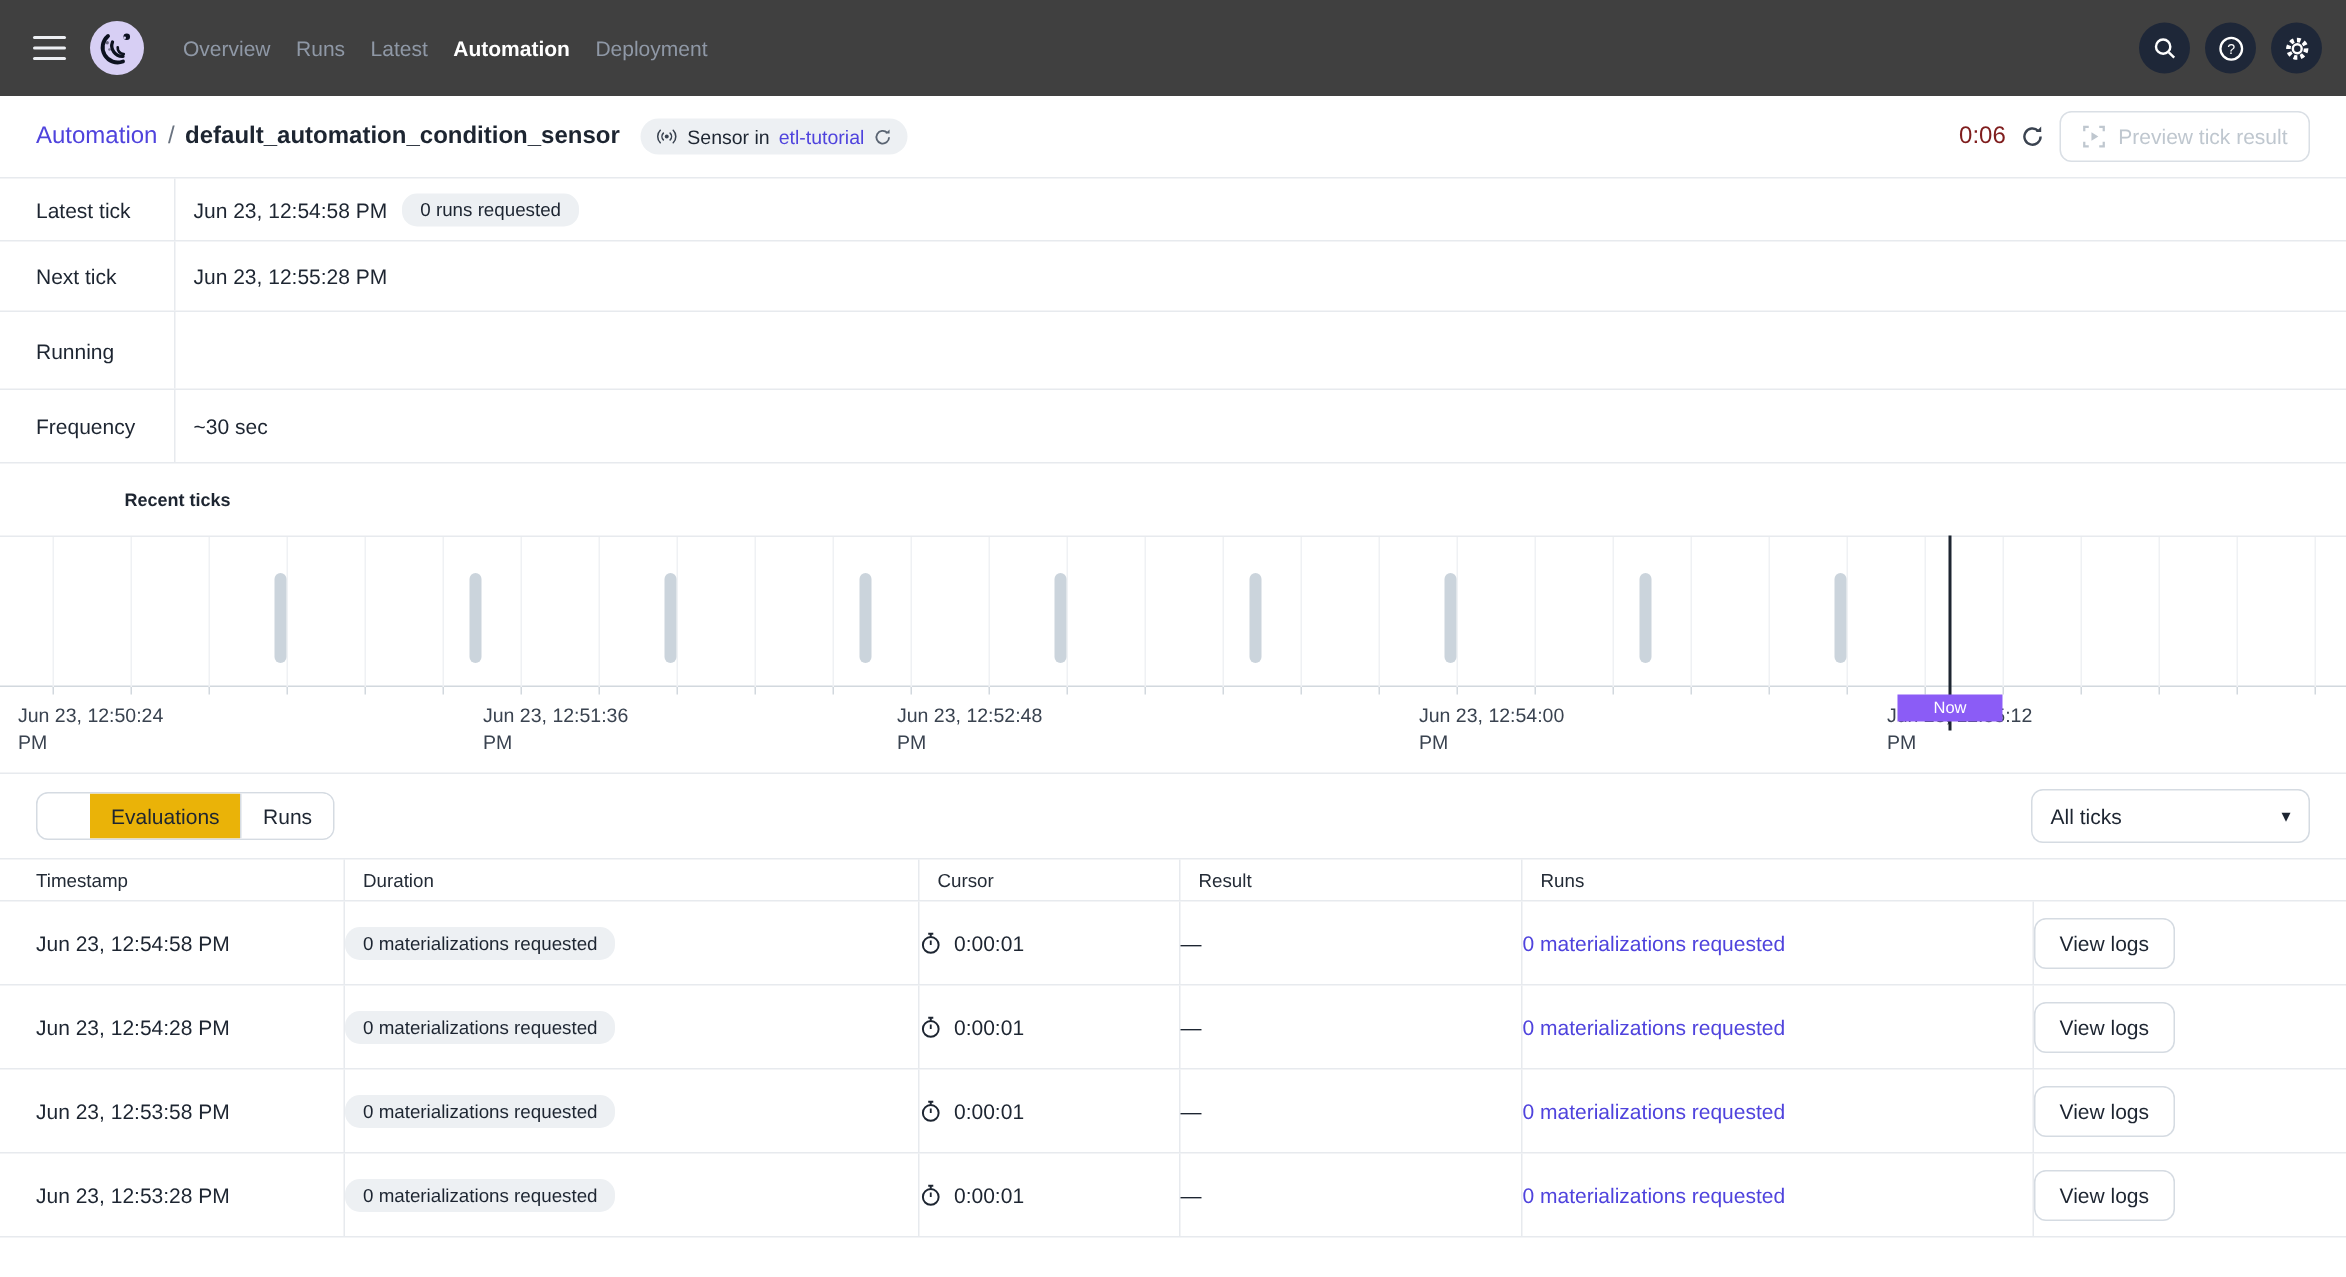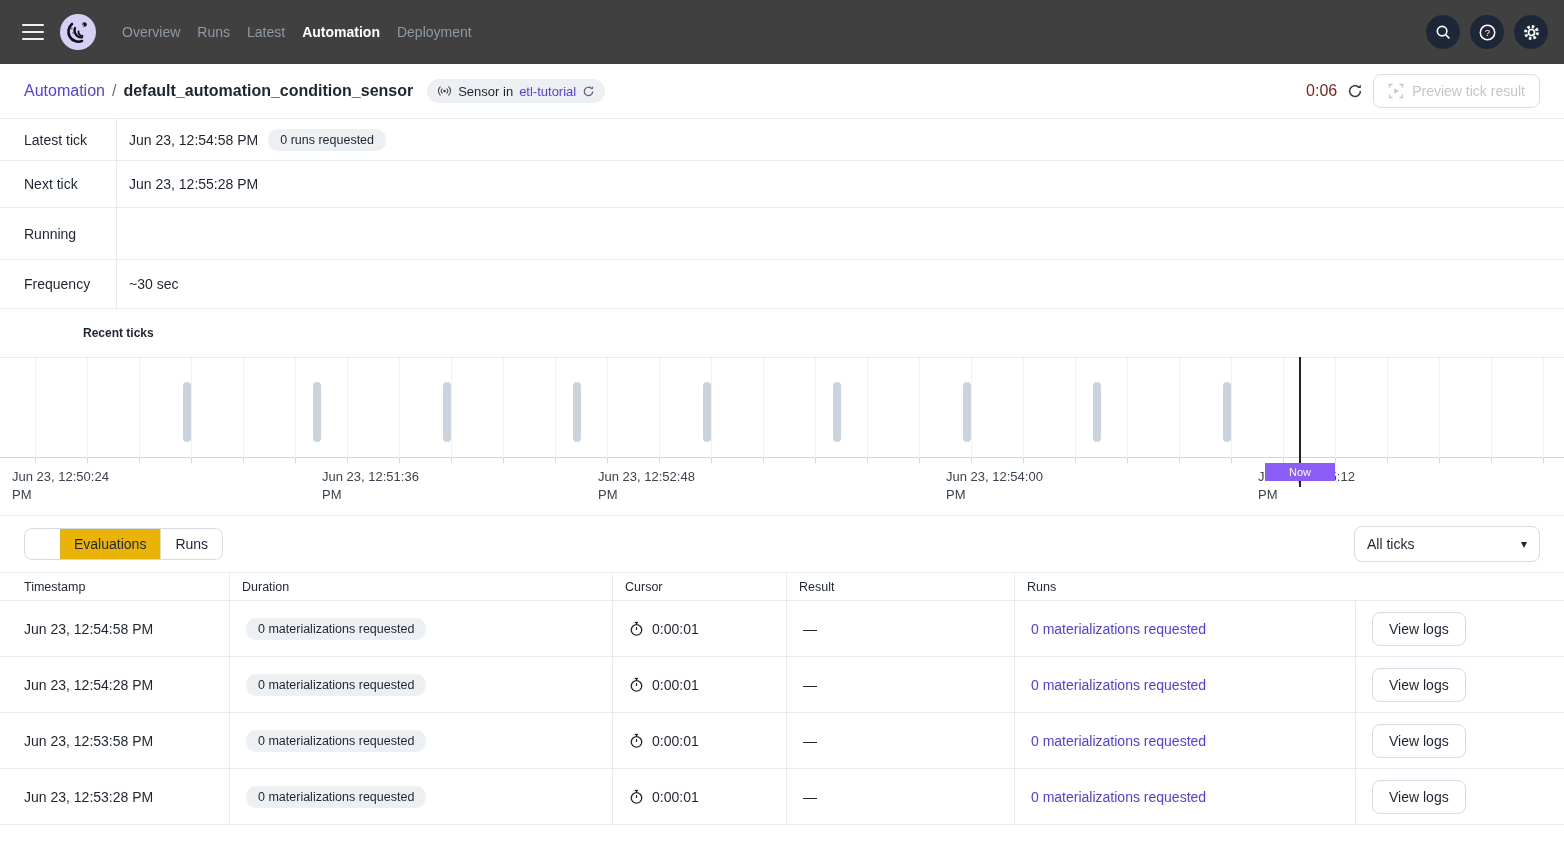--- a/index.html
+++ b/index.html
@@ -59,21 +59,21 @@
   .segment + .segment { border-left:1px solid #D5DBE2; }
   .ticks-filter { margin-left:auto; width:186px; height:36px; border:1px solid #D5DBE2; border-radius:8px; display:flex; align-items:center; padding:0 12px; font-size:14px; cursor:pointer; }
   .ticks-filter .caret { margin-left:auto; font-size:12px; color:#1D2531; }
 
   
   .grid-cols { display:grid; grid-template-columns:229px 383px 174px 228px 341px 1fr; }
   .tbl-header { height:29px; border-top:1px solid #E7EAEE; border-bottom:1px solid #E7EAEE; align-items:center; font-size:12.5px; color:#232B36; }
   .tbl-header > div { padding-left:12px; border-left:1px solid #E7EAEE; height:100%; display:flex; align-items:center; }
   .tbl-header > div:first-child { padding-left:24px; border-left:none; }
   .tbl-row { height:56px; border-bottom:1px solid #E7EAEE; font-size:14px; }
-  .tbl-row > div { padding-left:16px; border-left:1px solid #E7EAEE; height:100%; display:flex; align-items:center; gap:8px; }
+  .tbl-row > div { padding-left:0; border-left:1px solid #E7EAEE; height:100%; display:flex; align-items:center; gap:8px; }
   .tbl-row > div:first-child { padding-left:24px; border-left:none; }
   .result-link { color:#4F43DD; cursor:pointer; }
   .duration-cell svg { flex:0 0 auto; }
   svg { display:block; }
 </style>
 </head>
 <body>
 
 <div class="topnav">
   <div class="hamburger">

